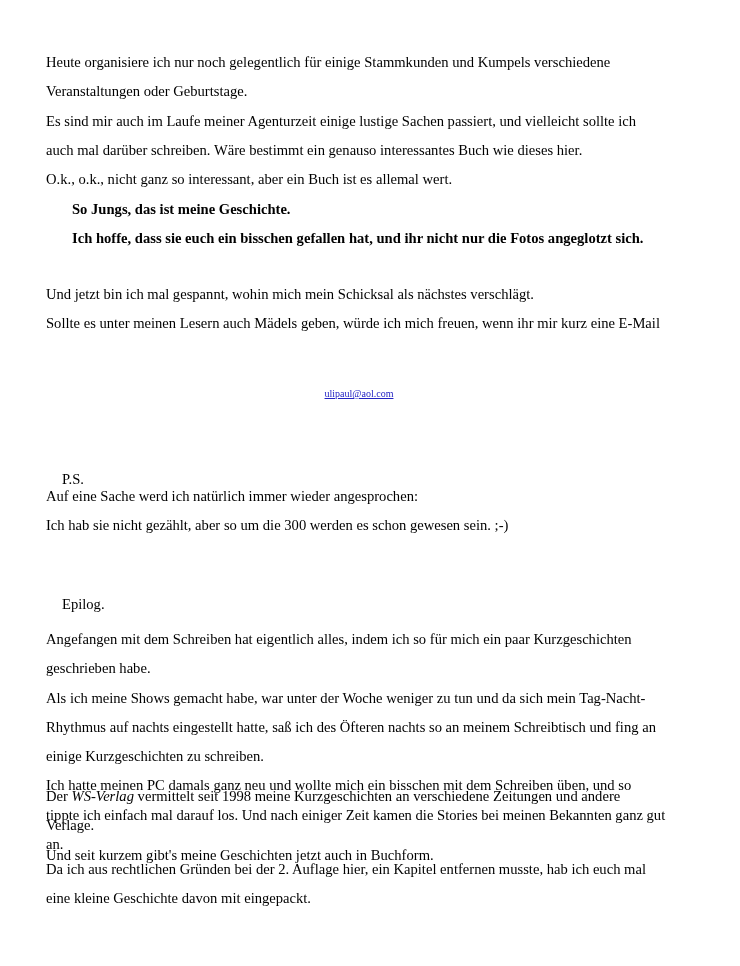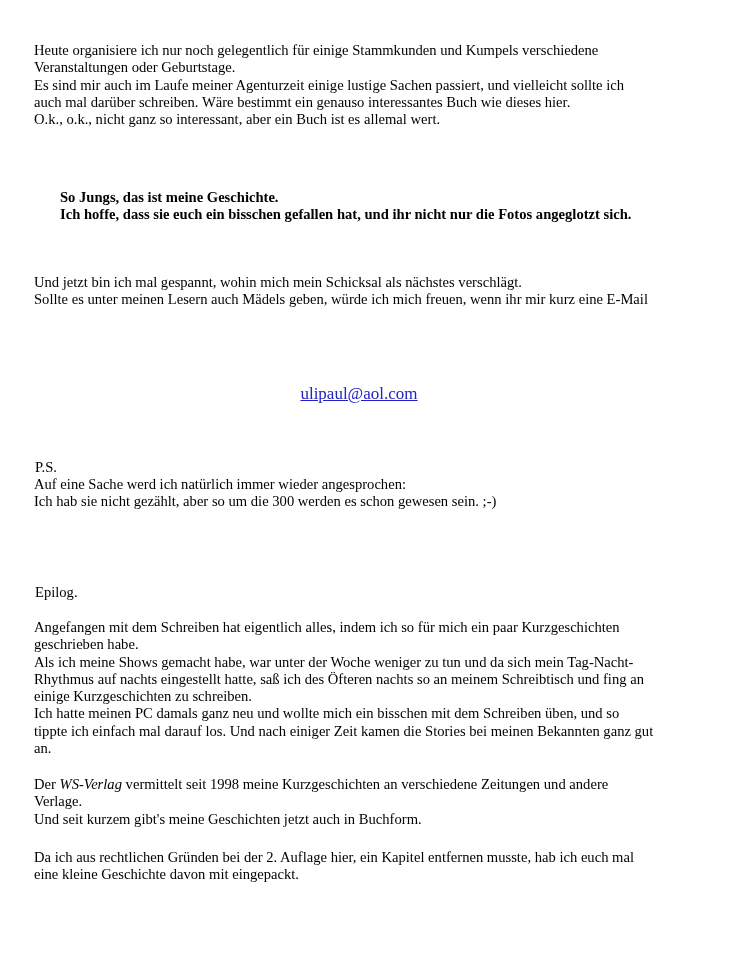--- a/index.html
+++ b/index.html
@@ -29,36 +29,36 @@
     width: 650px;
     font-size: 14.6px;
     line-height: 17.3px;
     text-align: justify;
     text-justify: inter-word;
     -webkit-hyphens: none;
     hyphens: none;
     white-space: normal;
   }
   .block p {
-    margin: 0;
+    margin: 12px;
     padding: 0;
   }
   
   .block p { text-align: justify; }
   .block p.nostretch { text-align: left; }
 
   .indent-26 { left: 60px; width: 624px; font-weight: bold; }
-  .indent-4  { left: 35px; width: 646px; }
+  .indent-4  { left: 50px; width: 646px; }
 
   .link-center {
     position: absolute;
     left: 34px;
     width: 650px;
     text-align: center;
-    font-size: 17px;
+    font-size: 10px;
     line-height: 17.3px;
   }
   a.mail {
     color: #2222c4;
     text-decoration: underline;
     text-underline-offset: 1px;
   }
   .ital { font-style: italic; }
 </style>
 </head>

